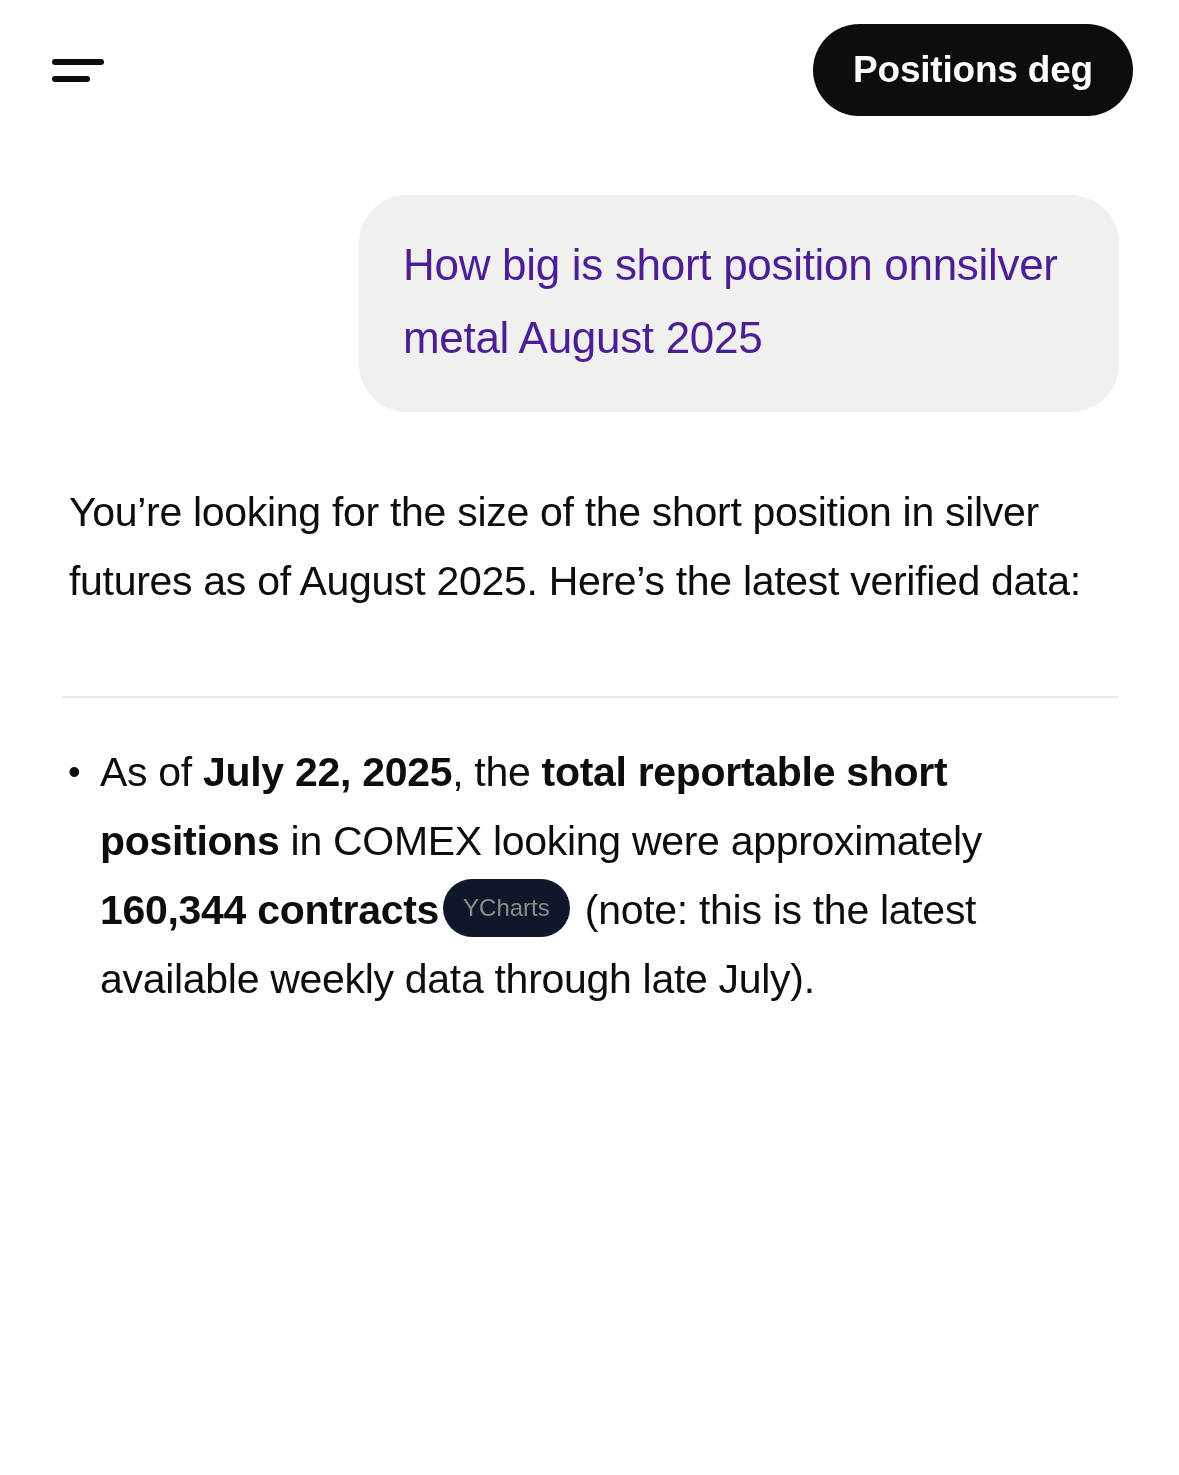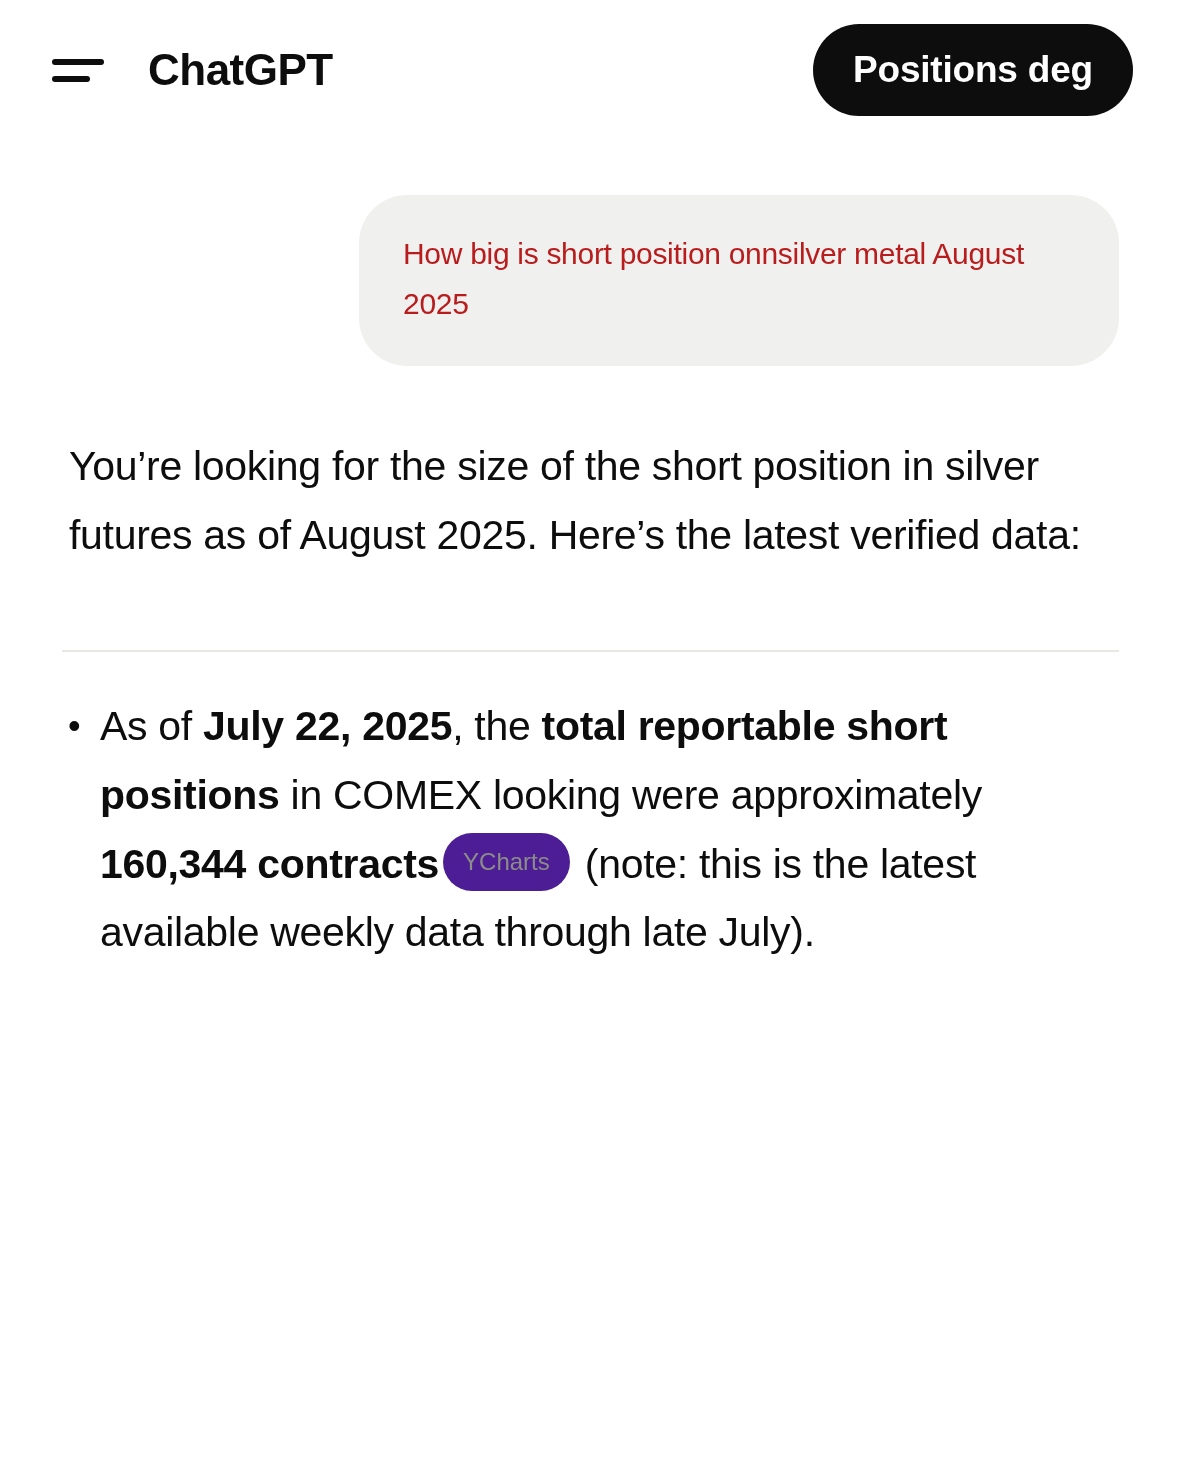--- a/index.html
+++ b/index.html
@@ -72,24 +72,24 @@
   }
   .user-row {
     display: flex;
     justify-content: flex-end;
   }
   .user-bubble {
     background: #f0f0ef;
     border-radius: 48px;
     padding: 34px 44px 38px 44px;
     max-width: 760px;
-    font-size: 30px;
+    font-size: 44px;
     line-height: 1.65;
     letter-spacing: -0.3px;
-    color: #b91c1c;
+    color: #4c1d95;
   }
 
   .assistant {
     margin-top: 66px;
     font-size: 41px;
     line-height: 1.68;
     letter-spacing: -0.3px;
     color: #0d0d0d;
   }
   .assistant p { margin: 7px; }
@@ -127,21 +127,21 @@
     left: -32px;
     top: 0;
     font-size: 36px;
     line-height: 1.9;
     color: #0d0d0d;
   }
   .b { font-weight: 700; }
 
   .cite {
     display: inline-block;
-    background: #4c1d95;
+    background: #0f172a;
     border-radius: 999px;
     color: #8c8c88;
     font-size: 24px;
     letter-spacing: 0;
     padding: 9px 20px;
     vertical-align: middle;
     position: relative;
     top: -5px;
     margin: 0 4px;
     cursor: pointer;
@@ -149,21 +149,20 @@
 </style>
 </head>
 <body>
 
 <div class="header">
   <div class="header-left">
     <div class="menu-icon">
       <span class="bar1"></span>
       <span class="bar2"></span>
     </div>
-    <div class="app-title">ChatGPT</div>
   </div>
   <button class="signup-btn">Positions deg</button>
 </div>
 
 <div class="conversation">
 
   <div class="user-row">
     <div class="user-bubble">How big is short position onnsilver metal August 2025</div>
   </div>
 

